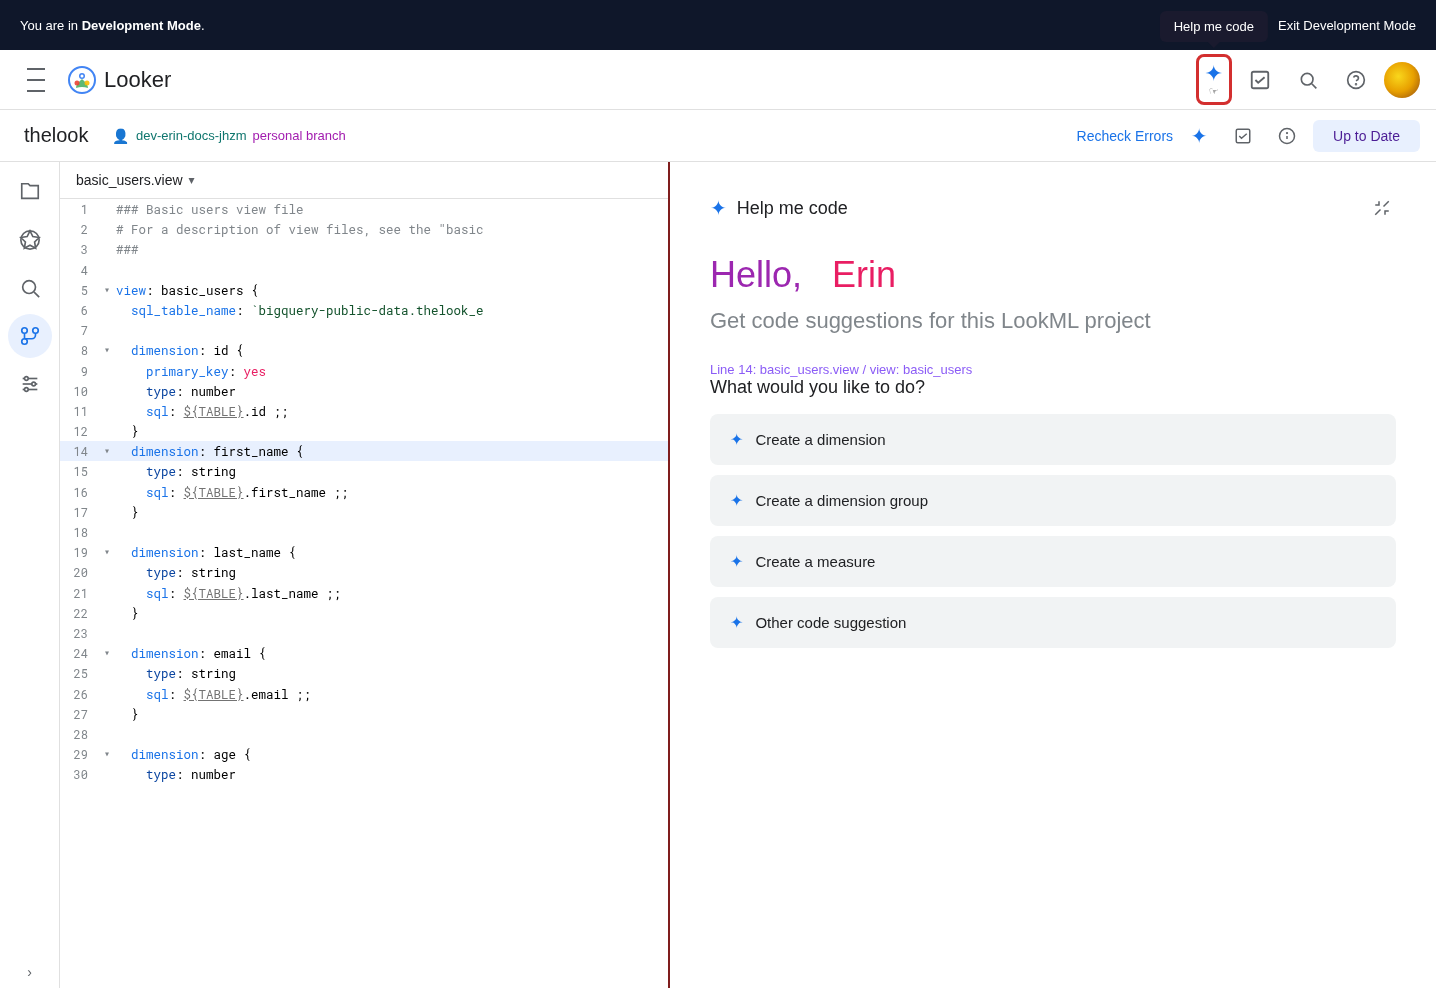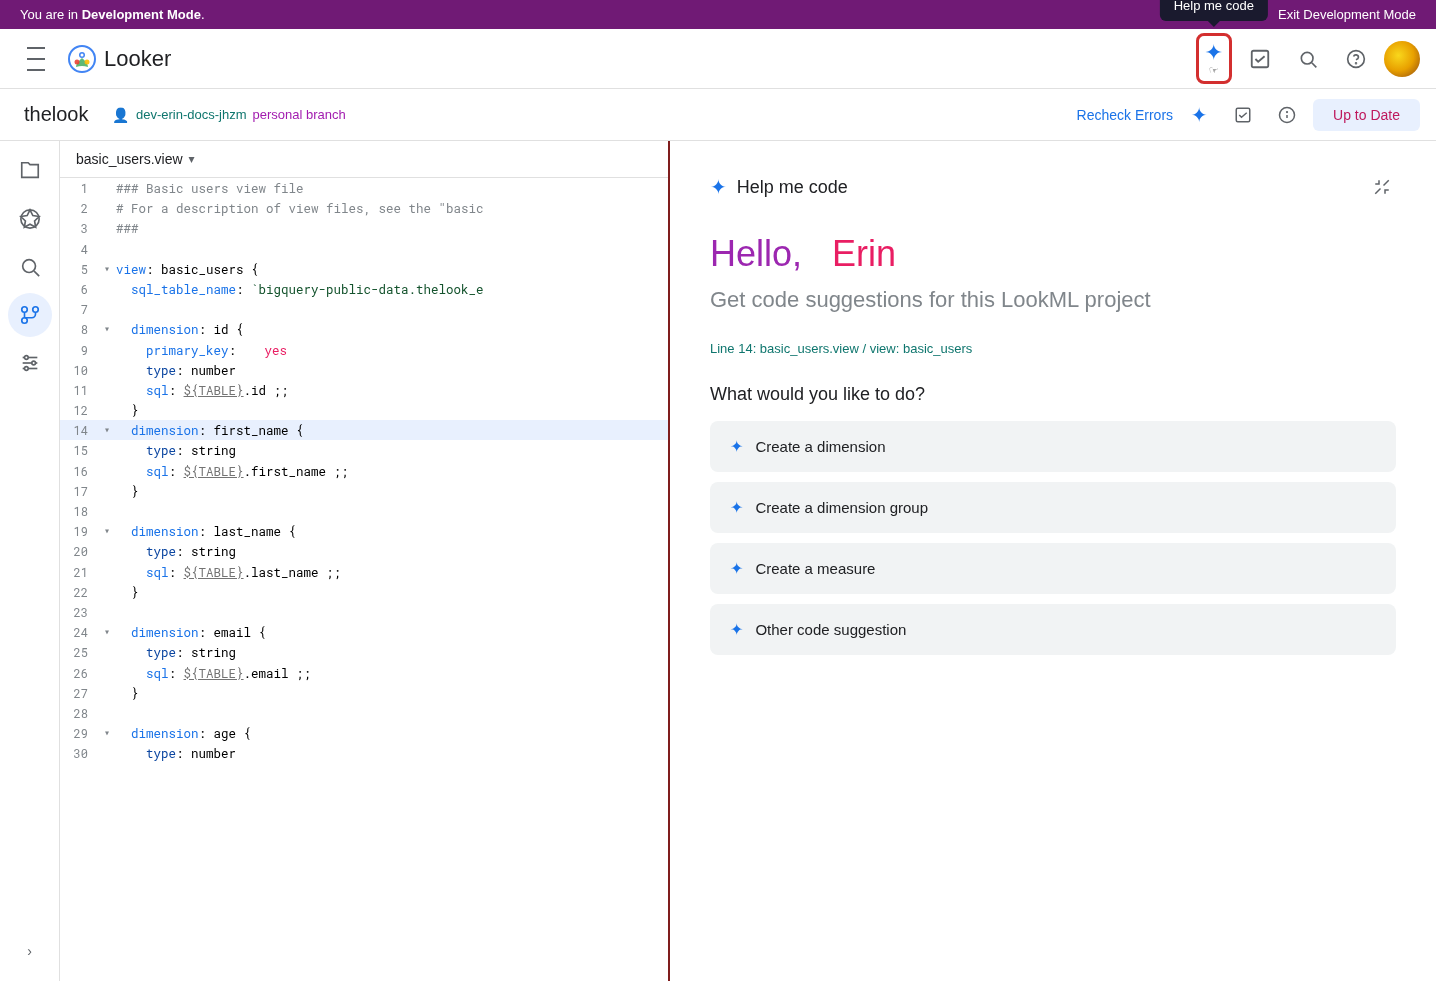--- a/index.html
+++ b/index.html
@@ -1,27 +1,27 @@
 <!DOCTYPE html>
 <html><head>
   <meta charset="utf-8">
   <style>
     * { box-sizing: border-box; margin: 0; padding: 0; }
     body { font-family: 'Google Sans', Arial, sans-serif; background: #fff; width: 1436px; height: 988px; overflow: hidden; }
 
     
     .dev-banner {
-      background: #701a75;
+      background: #0f172a;
       color: #fff;
       font-size: 13px;
       padding: 8px 20px;
       display: flex;
       justify-content: space-between;
       align-items: center;
-      height: 29px;
+      height: 50px;
     }
     .dev-banner strong { font-weight: 700; }
     .dev-banner .exit-btn { color: #fff; font-size: 13px; font-weight: 500; cursor: pointer; }
 
     
     .top-nav {
       display: flex;
       align-items: center;
       padding: 0 16px;
       height: 60px;
@@ -117,21 +117,21 @@
     .toolbar-actions { margin-left: auto; display: flex; align-items: center; gap: 8px; }
     .recheck-btn { color: #1a73e8; font-size: 14px; font-weight: 500; cursor: pointer; border: none; background: none; }
     .toolbar-icon-btn {
       width: 36px; height: 36px;
       border-radius: 50%;
       display: flex; align-items: center; justify-content: center;
       cursor: pointer; border: none; background: transparent; font-size: 16px; color: #5f6368;
     }
     .up-to-date-btn {
       background: #e8f0fe;
-      color: #be185d;
+      color: #4c1d95;
       border: none;
       border-radius: 6px;
       padding: 8px 20px;
       font-size: 14px;
       font-weight: 500;
       cursor: pointer;
     }
 
     
     .main-layout {
@@ -209,21 +209,21 @@
       width: 14px;
       font-size: 10px;
       color: #80868b;
       display: flex; align-items: center; justify-content: center;
     }
     .line-content { flex: 1; padding-left: 2px; white-space: pre; overflow: hidden; }
 
     
     .kw { color: #1a73e8; } 
     .kw2 { color: #0d47a1; } 
-    .val { color: #e91e63; margin-left: 21px; } 
+    .val { color: #e91e63; } 
     .str { color: #14532d; } 
     .var { color: #737373; text-decoration: underline; } 
     .cm { color: #80868b; } 
 
     
     .help-panel {
       flex: 1;
       padding: 32px 40px;
       overflow-y: auto;
       background: #fff;
@@ -250,22 +250,21 @@
 
     .subtitle {
       font-size: 22px;
       color: #80868b;
       font-weight: 400;
       margin-bottom: 28px;
     }
 
     .context-line {
       font-size: 13px;
-      color: #0f766e;
-      margin-bottom: 28px;
+      color: #8b5cf6;
     }
 
     .what-todo {
       font-size: 18px;
       font-weight: 500;
       color: #202124;
       margin-bottom: 16px;
     }
 
     .suggestion-btn {

